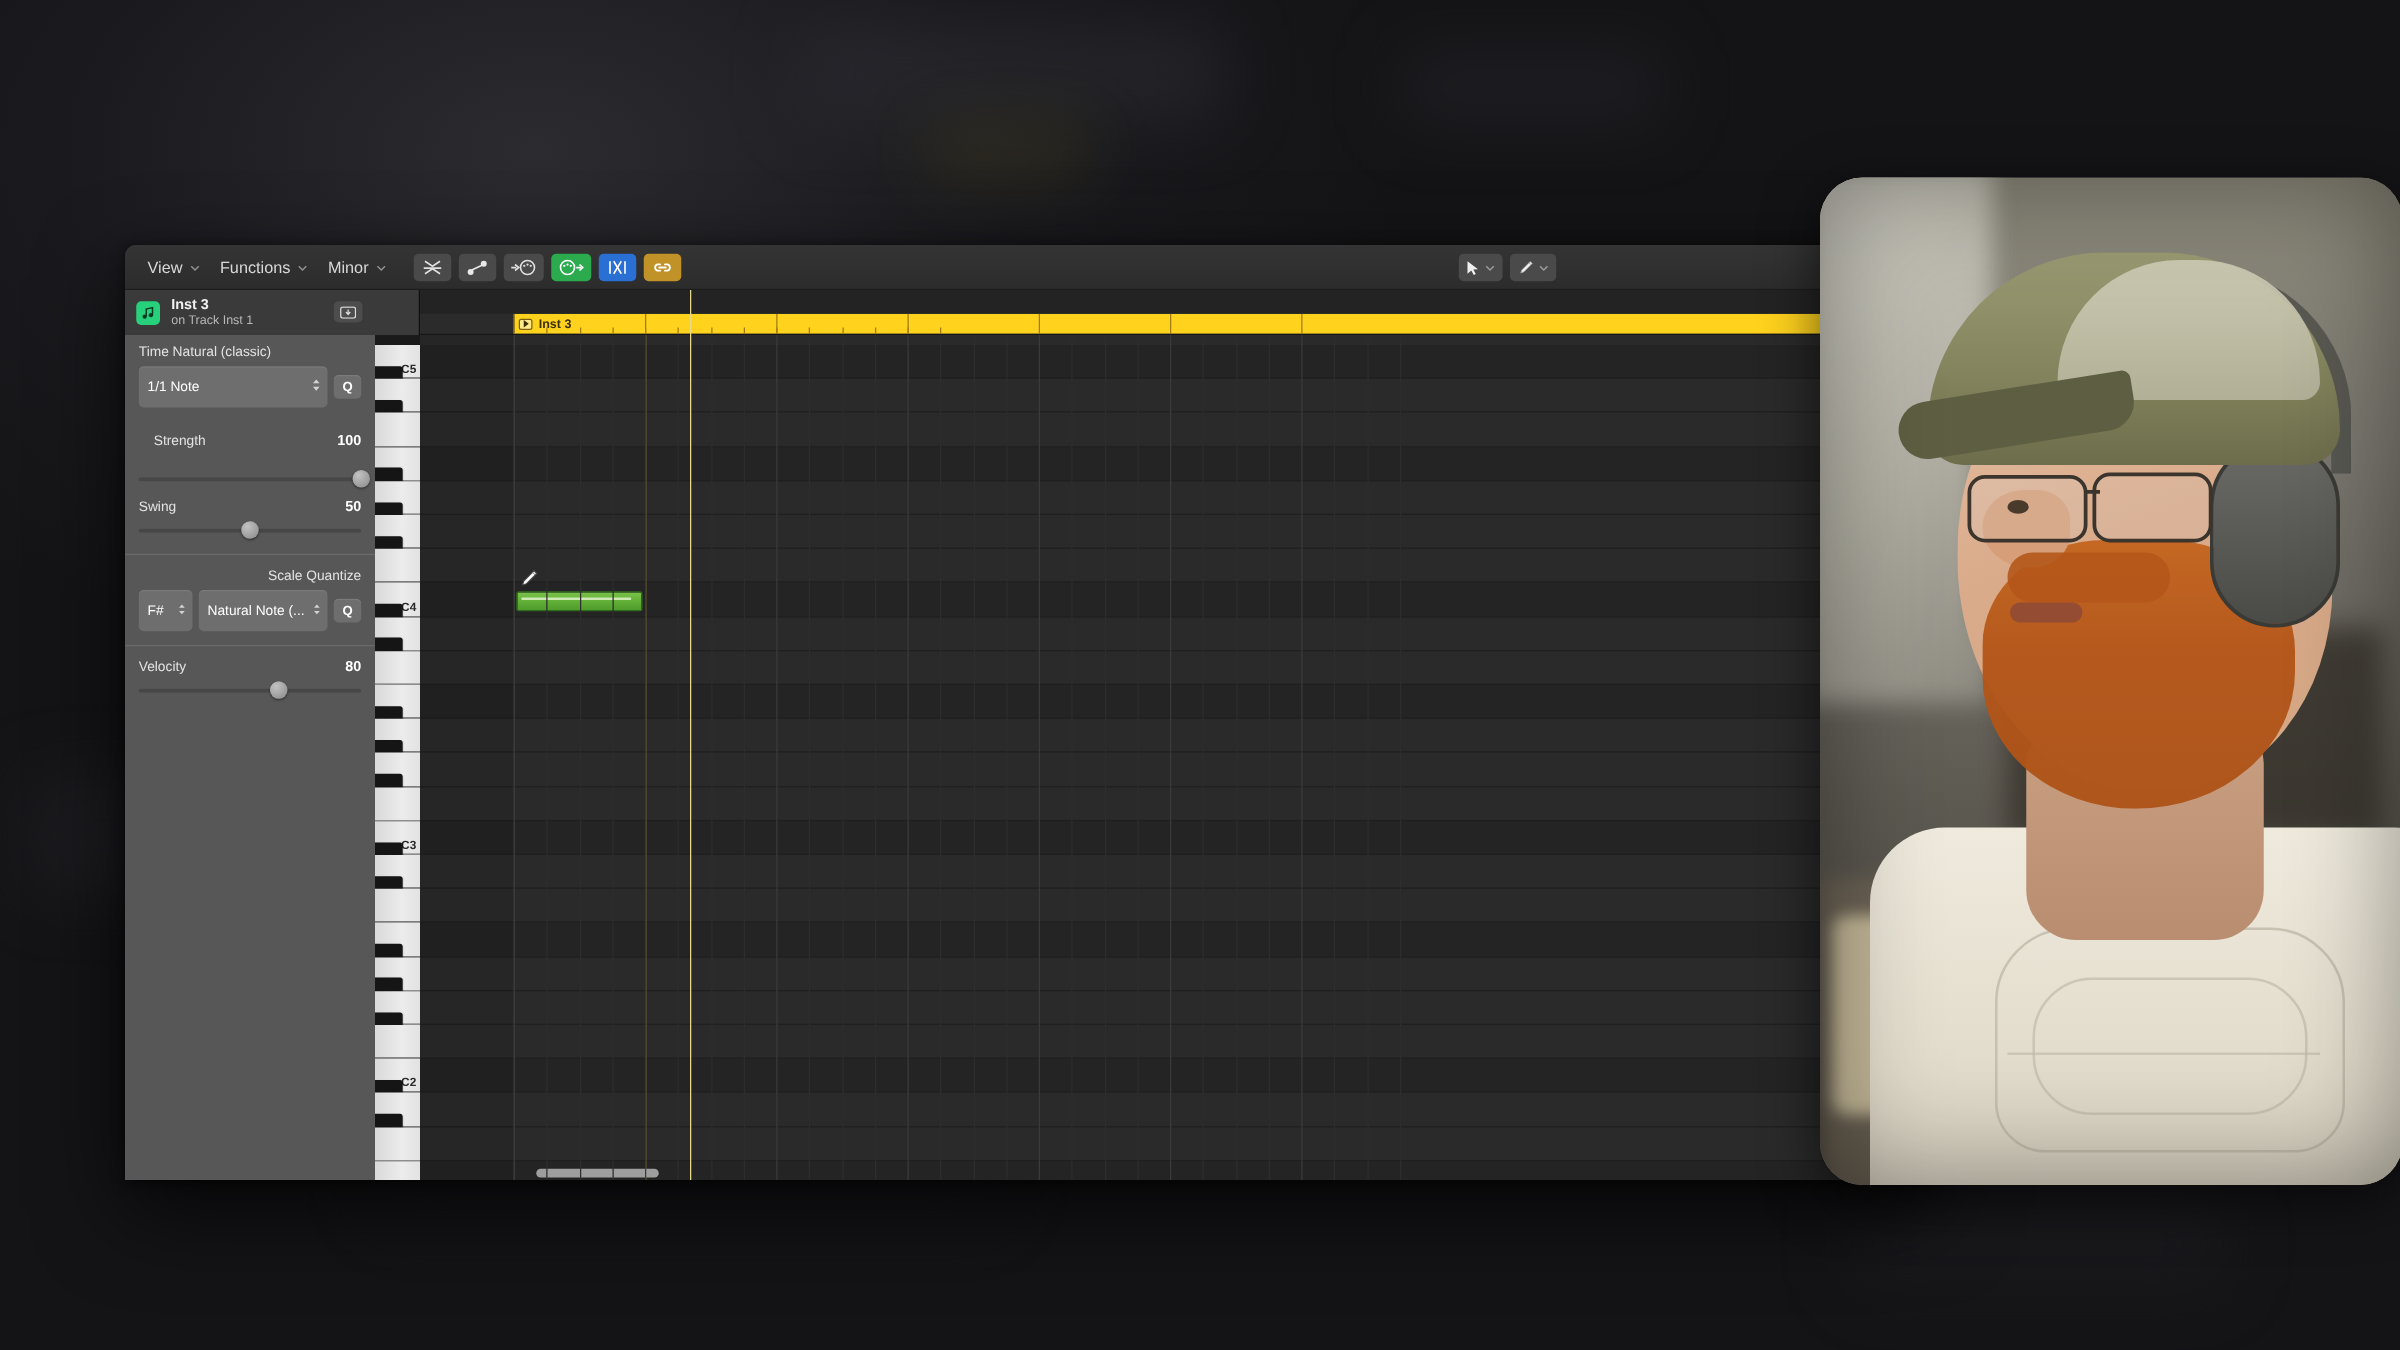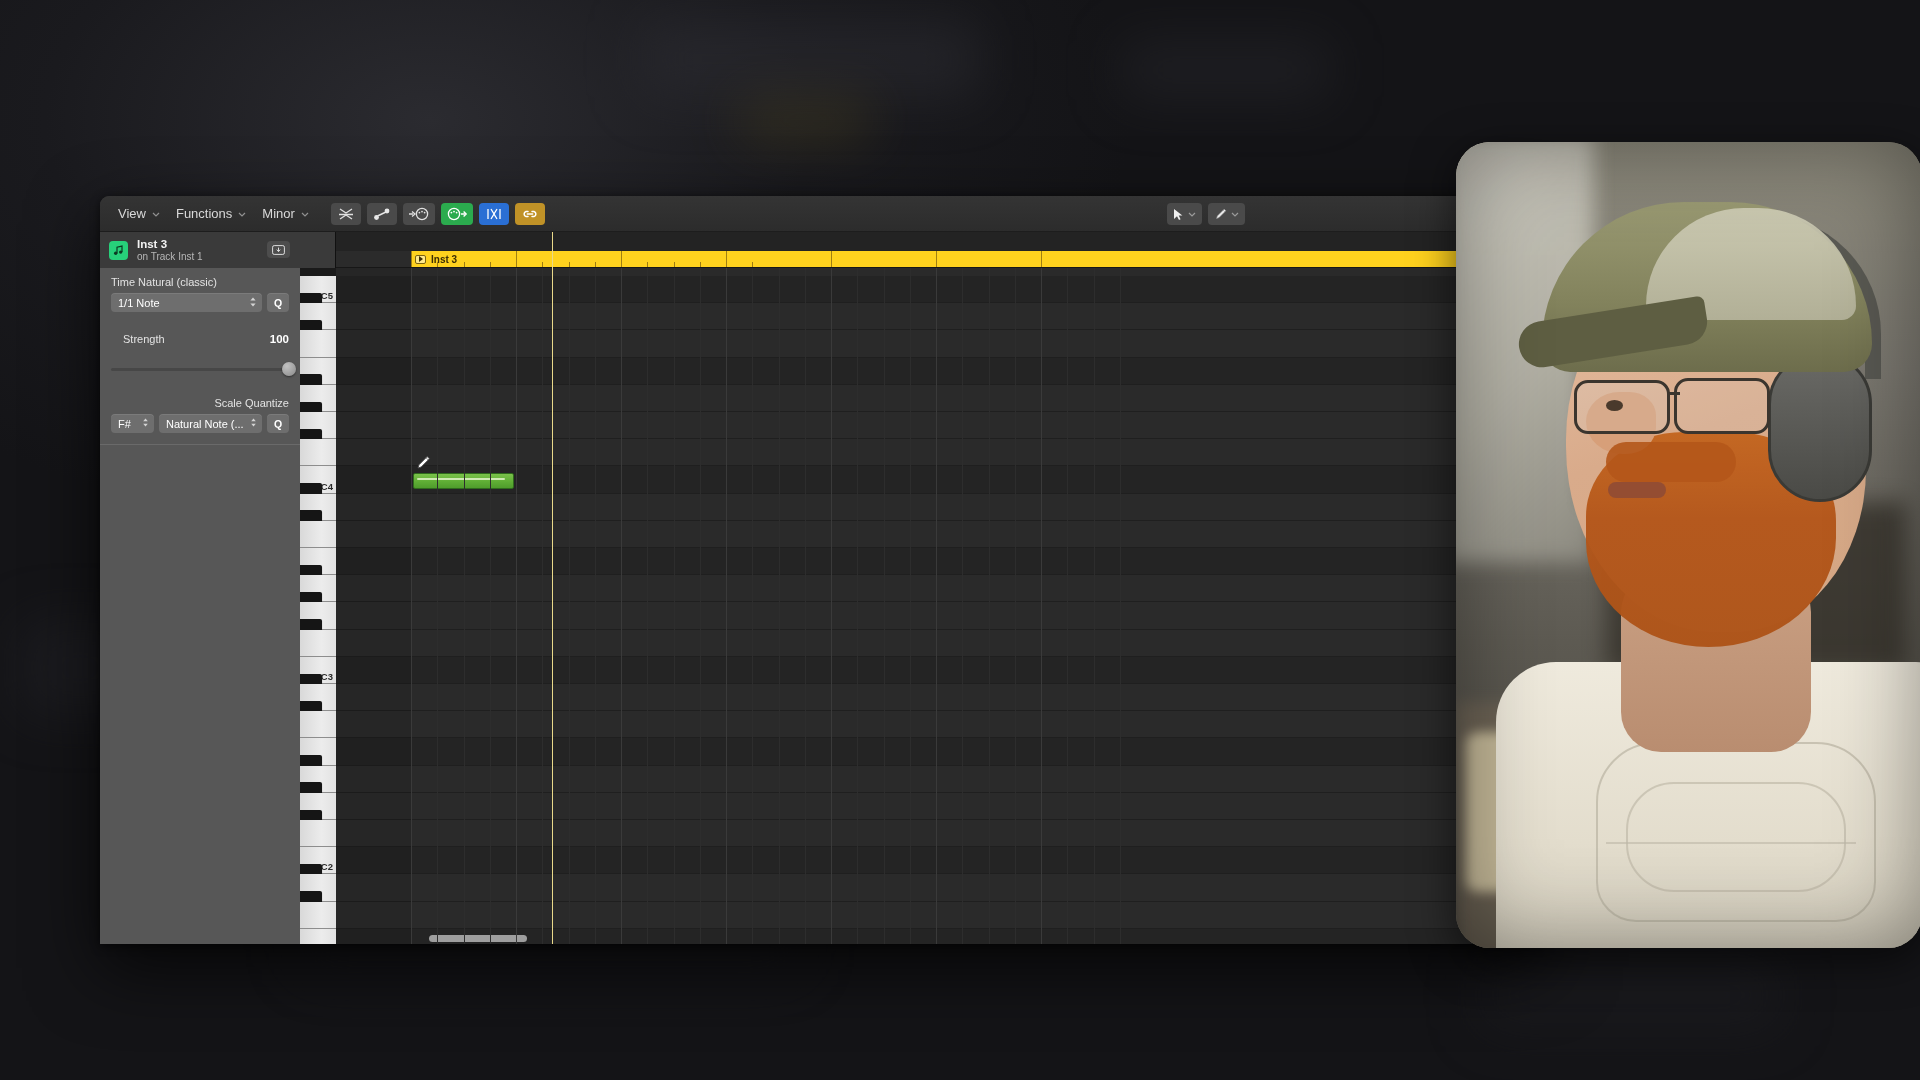--- a/index.html
+++ b/index.html
@@ -117,21 +117,21 @@
   .insp-body { padding: 8px 0 0 0; }
   .sec { padding: 0 11px 9px 11px; }
   .sec.bord { border-bottom: 1px solid #6a6a6a; padding-bottom: 11px; }
   .sec.topgap { padding-top: 11px; text-align: right; }
 
   .lbl { color: #e3e3e3; font-size: 11px; margin-bottom: 5px; display:block; }
   .row { display: flex; align-items: center; justify-content: space-between; }
   .val { color: #ffffff; font-size: 11.5px; font-weight: bold; }
 
   .popup {
-    height: 19px;
+    height: 33px;
     background: #6e6e6e;
     border-radius: 4px;
     display: flex; align-items: center;
     padding: 0 5px 0 7px;
     color: #fff; font-size: 11px;
     position: relative;
     box-shadow: inset 0 1px 0 rgba(255,255,255,.09);
   }
   .popup .arrows { margin-left: auto; opacity: .85; }
   .popup-row { display: flex; align-items: center; gap: 5px; }
@@ -617,20 +617,30 @@
             <div class="row">
               <span class="lbl" style="margin:12px">Strength</span>
               <span class="val">100</span>
             </div>
             <div class="slider">
               <div class="track"></div>
               <div class="knob" style="left:100%"></div>
             </div>
           </div>
 
+          <div class="sec bord">
+            <div class="row">
+              <span class="lbl" style="margin:0">Swing</span>
+              <span class="val">50</span>
+            </div>
+            <div class="slider">
+              <div class="track"></div>
+              <div class="knob" style="left:50%"></div>
+            </div>
+          </div>
 
           <div class="sec bord topgap">
             <span class="lbl">Scale Quantize</span>
             <div class="popup-row">
               <div class="popup w-key">
                 <span>F#</span>
                 <span class="arrows">
                   <svg width="7" height="11" viewBox="0 0 8 12">
                     <path d="M4 1.5 L6.6 4.6 H1.4 Z" fill="#e6e6e6"></path>
                     <path d="M4 10.5 L6.6 7.4 H1.4 Z" fill="#e6e6e6"></path>
@@ -643,20 +653,30 @@
                   <svg width="7" height="11" viewBox="0 0 8 12">
                     <path d="M4 1.5 L6.6 4.6 H1.4 Z" fill="#e6e6e6"></path>
                     <path d="M4 10.5 L6.6 7.4 H1.4 Z" fill="#e6e6e6"></path>
                   </svg>
                 </span>
               </div>
               <div class="qbtn">Q</div>
             </div>
           </div>
 
+          <div class="sec topgap">
+            <div class="row">
+              <span class="lbl" style="margin:0">Velocity</span>
+              <span class="val">80</span>
+            </div>
+            <div class="slider">
+              <div class="track"></div>
+              <div class="knob" style="left:63%"></div>
+            </div>
+          </div>
 
         </div>
       </div>
 
       <div class="editor">
 
         <div class="keyboard">
           <div class="kb-top"></div>
           <div class="kb-keys" id="kb-keys">
               <div class="wkey" style="top: 8px; height: 27.2px;">

